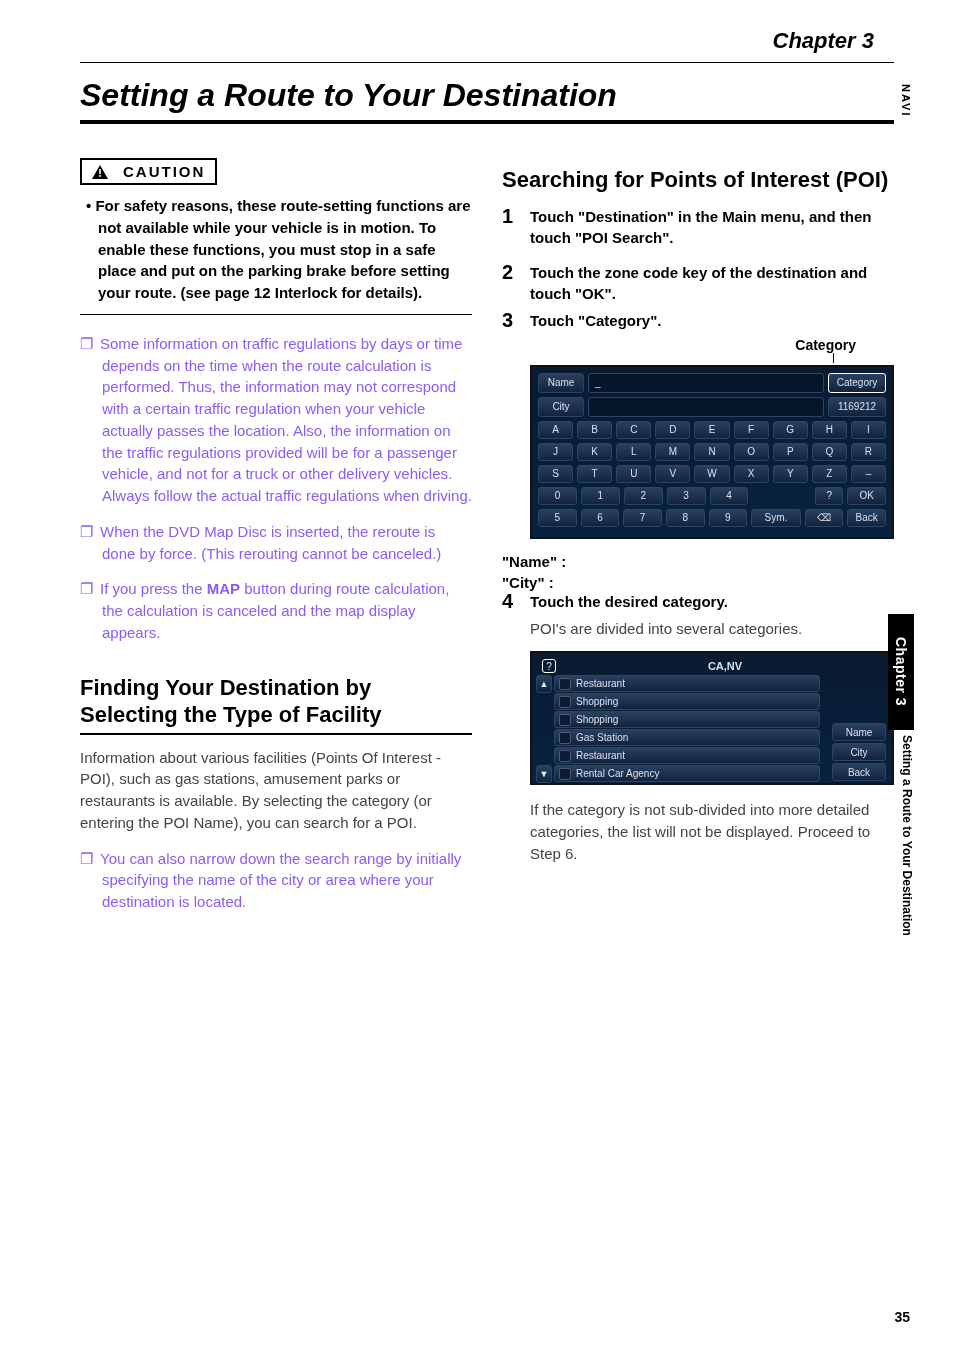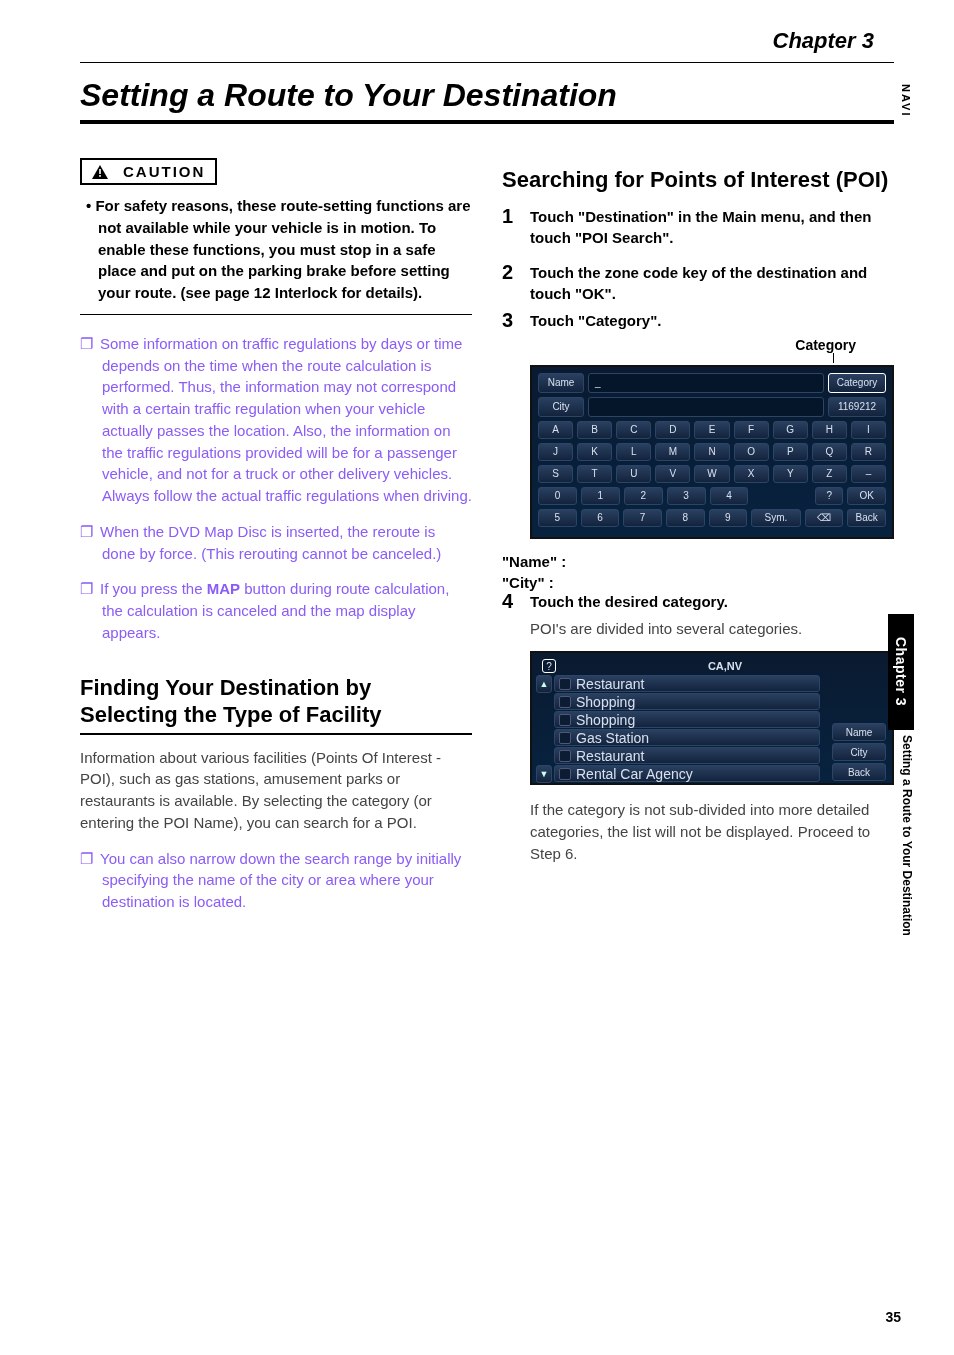--- a/index.html
+++ b/index.html
@@ -260,41 +260,41 @@
     height: 17px;
     border: 1px solid #2a4566;
     border-radius: 3px;
     background: linear-gradient(#2a4060, #12233d);
     margin-bottom: 1px;
     display: flex;
     align-items: center;
     gap: 5px;
     padding-left: 4px;
     color: #d8e0ee;
-    font-size: 14px;
+    font-size: 10px;
   }
   .screen2 .ic2 {
     width: 12px; height: 12px; background: #0b1d33; border: 1px solid #557;
     border-radius: 2px;
   }
   .screen2 .sidebtn {
     position: absolute; right: 6px; width: 54px; height: 18px;
     border: 1px solid #2a4566; border-radius: 3px;
     background: linear-gradient(#2a4060, #12233d);
     color: #d8e0ee; font-size: 10px;
     display: flex; align-items: center; justify-content: center;
   }
   .quote-label {
     font-size: 15px;
     font-weight: bold;
     margin-top: 4px;
   }
   .page-num {
     position: absolute;
-    right: 53px;
+    right: 44px;
     bottom: 30px;
     font-size: 14px;
     font-weight: bold;
   }
 </style>
 </head>
 <body>
 
 <div class="page">
   <div class="side-navi">NAVI</div>

